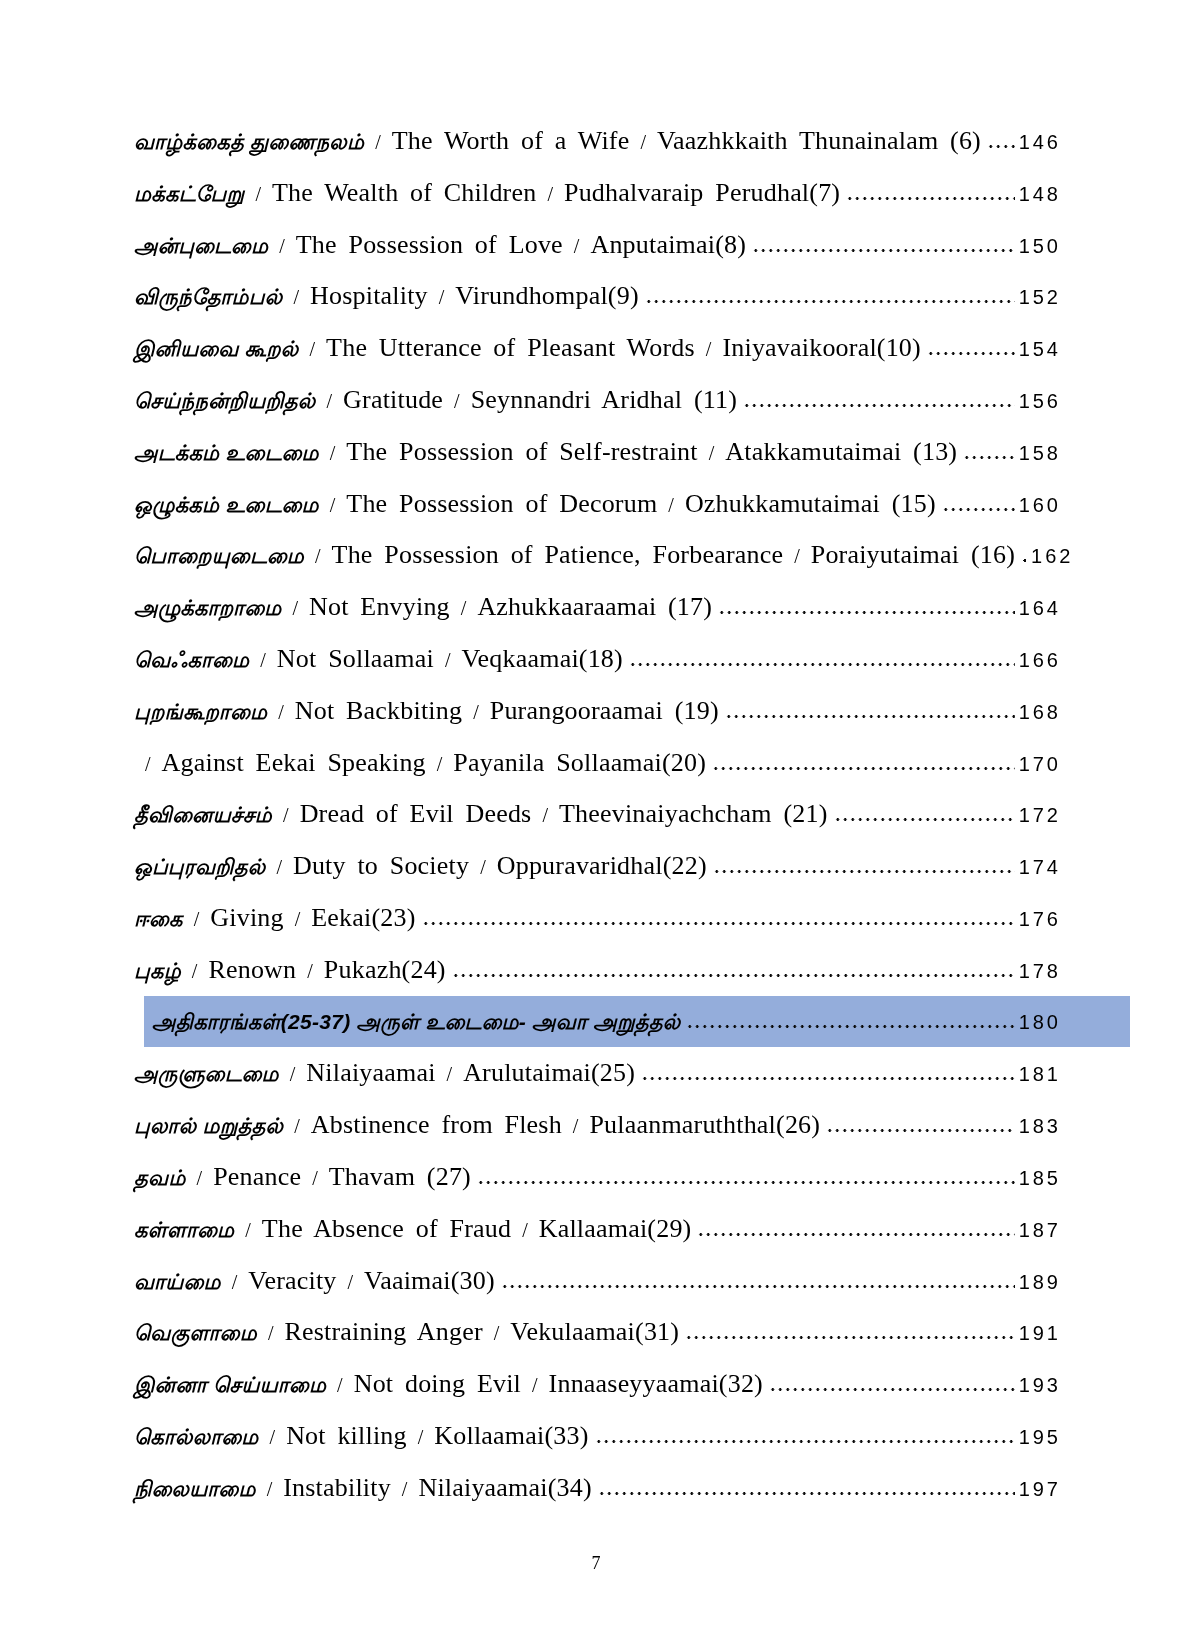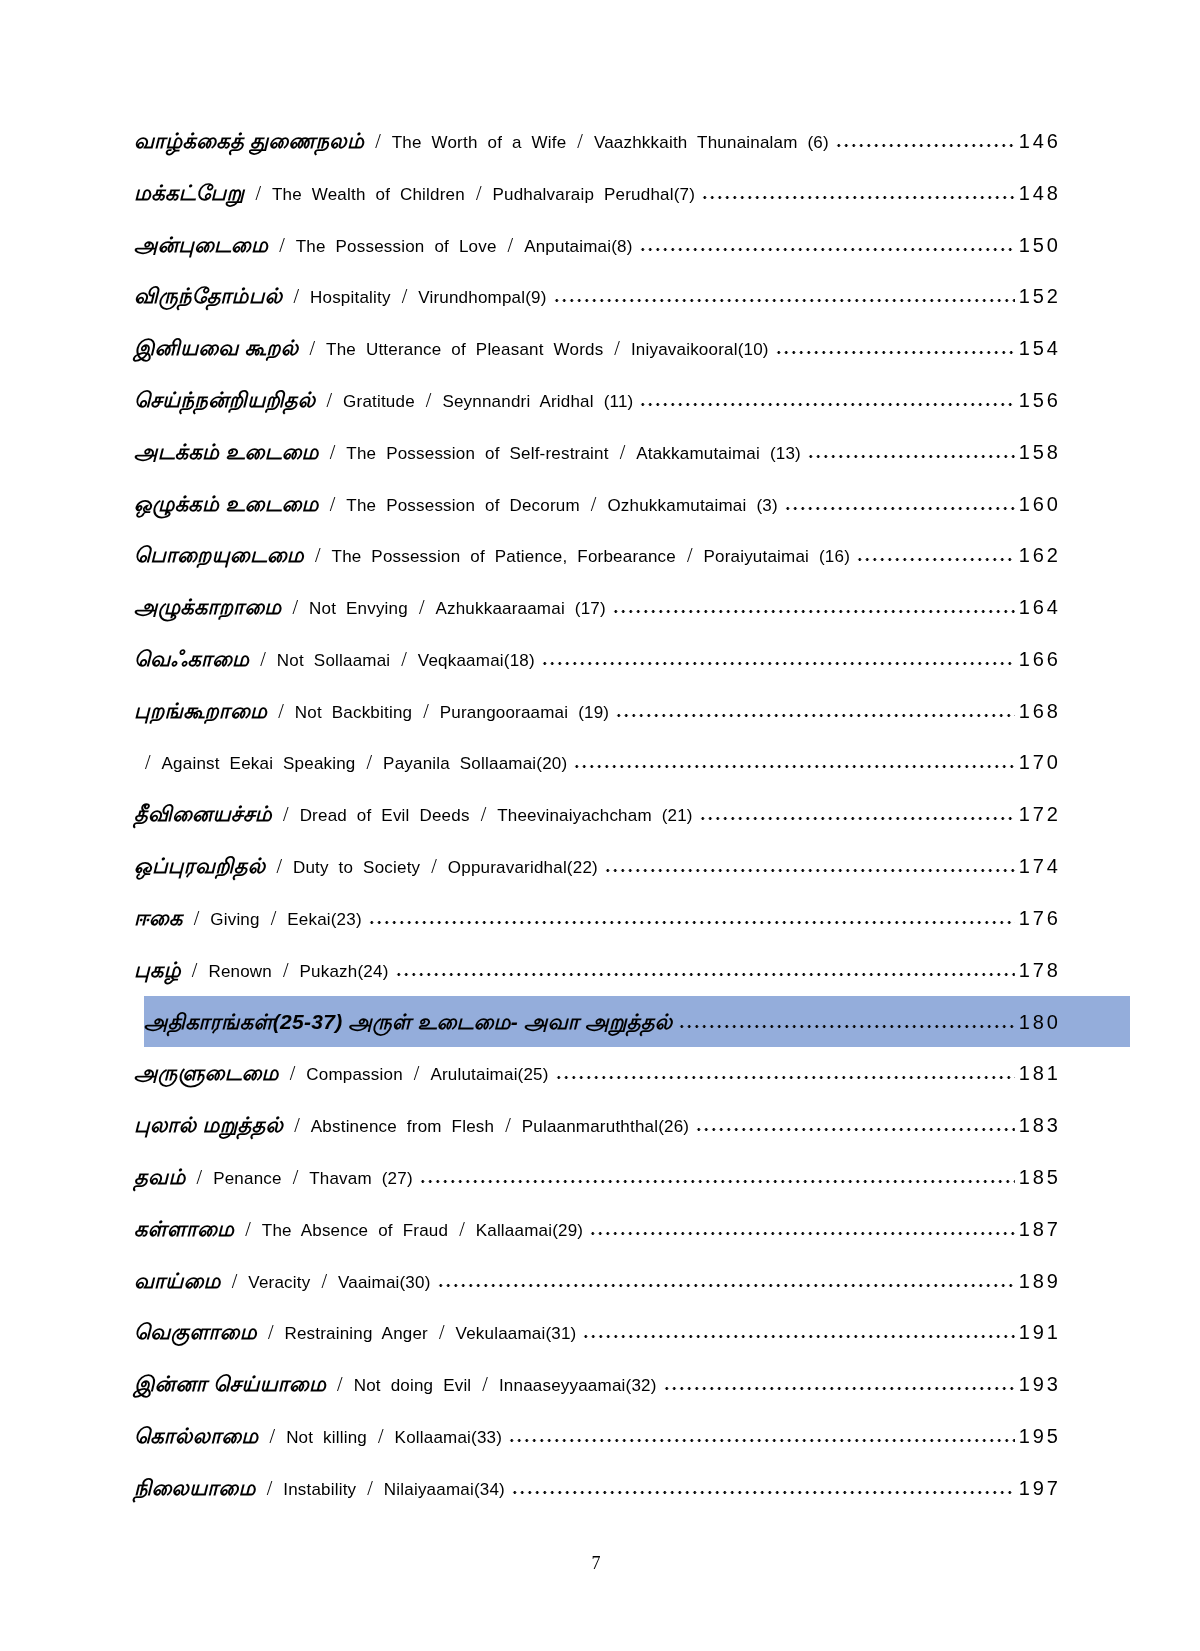--- a/index.html
+++ b/index.html
@@ -32,22 +32,22 @@
     font-weight: 700;
     font-size: 21px;
     letter-spacing: 0.3px;
   }
   .sep {
     font-family: "Liberation Serif", serif;
     font-size: 20px;
     margin: 0 11px;
   }
   .english, .translit {
-    font-family: Liberation Sans, sans-serif;
-    font-size: 17px;
+    font-family: Liberation Serif, serif;
+    font-size: 26px;
     letter-spacing: 0.2px;
     word-spacing: 5px;
   }
   .leader {
     flex: 1 1 auto;
     min-width: 6px;
     height: 3px;
     margin: 0 4px 0 6px;
     background-image: radial-gradient(circle, #0a0a0a 1.3px, transparent 1.55px);
     background-size: 7.5px 3px;
@@ -58,20 +58,21 @@
   .pagenum {
     font-family: "Liberation Sans", sans-serif;
     font-size: 20px;
     font-weight: 400;
     letter-spacing: 3px;
     margin-right: -3px;
   }
   .row.highlight {
     margin-left: 10px;
     margin-right: -72px;
+    padding-left: 8px;
     padding-right: 72px;
   }
   .footer {
     margin-top: 37px;
     text-align: center;
     font-family: "Liberation Serif", serif;
     font-size: 18px;
     line-height: 24px;
   }
 </style>
@@ -148,21 +149,21 @@
     <span class="translit">Atakkamutaimai (13)</span>
     <span class="leader"></span>
     <span class="pagenum">158</span>
   </div>
 
   <div class="row">
     <span class="tamil">ஒழுக்கம் உடைமை</span>
     <span class="sep sep1">/</span>
     <span class="english">The Possession of Decorum</span>
     <span class="sep sep2">/</span>
-    <span class="translit">Ozhukkamutaimai (3)</span>
+    <span class="translit">Ozhukkamutaimai (15)</span>
     <span class="leader"></span>
     <span class="pagenum">160</span>
   </div>
 
   <div class="row">
     <span class="tamil">பொறையுடைமை</span>
     <span class="sep sep1">/</span>
     <span class="english">The Possession of Patience, Forbearance</span>
     <span class="sep sep2">/</span>
     <span class="translit">Poraiyutaimai (16)</span>
@@ -252,21 +253,21 @@
   <div class="row highlight" style="background: rgb(148, 173, 219);">
     <span class="tamil">அதிகாரங்கள்(25-37) அருள் உடைமை- அவா அறுத்தல்</span>
 
     <span class="leader"></span>
     <span class="pagenum">180</span>
   </div>
 
   <div class="row">
     <span class="tamil">அருளுடைமை</span>
     <span class="sep sep1">/</span>
-    <span class="english">Compassion</span>
+    <span class="english">Nilaiyaamai</span>
     <span class="sep sep2">/</span>
     <span class="translit">Arulutaimai(25)</span>
     <span class="leader"></span>
     <span class="pagenum">181</span>
   </div>
 
   <div class="row">
     <span class="tamil">புலால் மறுத்தல்</span>
     <span class="sep sep1">/</span>
     <span class="english">Abstinence from Flesh</span>

